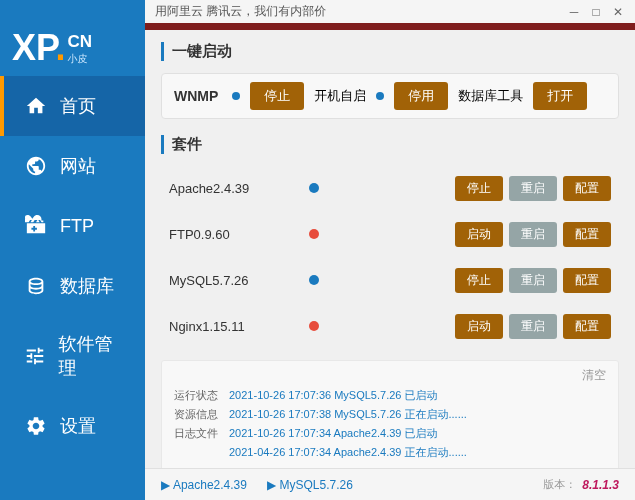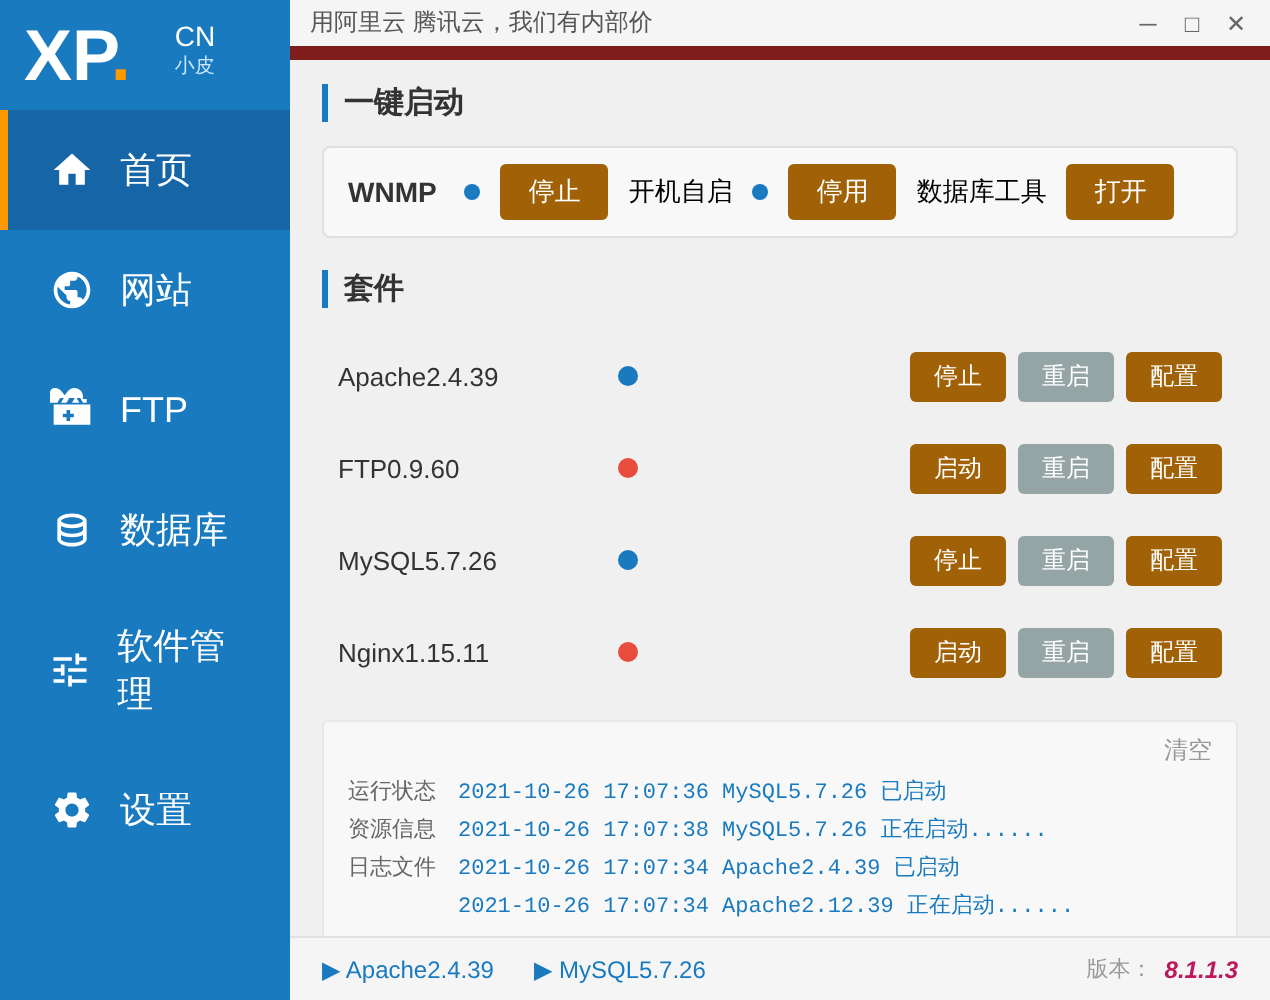--- a/index.html
+++ b/index.html
@@ -3,25 +3,25 @@
   <meta charset="utf-8">
   <style>
     * { box-sizing: border-box; margin: 0; padding: 0; }
     body { font-family: 'Microsoft YaHei', Arial, sans-serif; font-size: 13px; background: #f0f0f0; width: 635px; height: 500px; overflow: hidden; }
     
     .app-container { display: flex; width: 635px; height: 500px; }
     
     
     .sidebar { width: 145px; background: #1a7abf; display: flex; flex-direction: column; height: 500px; }
     
-    .logo-area { display: flex; align-items: flex-start; padding: 10px 12px; height: 55px; gap: 20px; }
+    .logo-area { display: flex; align-items: flex-end; padding: 10px 12px; height: 76px; }
     .logo-xp { font-size: 36px; font-weight: 900; color: white; line-height: 1; }
     .logo-dot { color: #f90; font-size: 36px; font-weight: 900; }
     .logo-cn-area { display: flex; flex-direction: column; margin-left: 2px; }
-    .logo-cn { color: white; font-size: 14px; font-weight: normal; }
+    .logo-cn { color: white; font-size: 17px; font-weight: bold; }
     .logo-sub { color: #cce8ff; font-size: 10px; }
     
     .nav-item { display: flex; align-items: center; padding: 16px 18px; cursor: pointer; color: white; font-size: 16px; border-left: 4px solid transparent; }
     .nav-item.active { background: #1565a7; border-left: 4px solid #f90; }
     .nav-icon { width: 28px; height: 28px; margin-right: 10px; display: flex; align-items: center; justify-content: center; }
     .nav-label { font-size: 18px; }
     
     
     .title-bar { height: 30px; background: #f5f5f5; border-bottom: 7px solid #7f1d1d; display: flex; align-items: center; padding: 0 10px; justify-content: space-between; }
     .title-text { color: #555; font-size: 12px; }
@@ -48,21 +48,21 @@
     .suite-table td { padding: 10px 8px; vertical-align: middle; }
     .suite-name { color: #333; font-size: 13px; width: 140px; }
     .status-dot { width: 10px; height: 10px; border-radius: 50%; display: inline-block; }
     .status-blue { background: #1a7abf; }
     .status-red { background: #e74c3c; }
     .status-cell { width: 30px; }
     .actions { display: flex; gap: 6px; justify-content: flex-end; }
     
     
     .log-area { margin-top: 10px; background: #f8f8f8; border: 1px solid #e8e8e8; border-radius: 3px; padding: 8px 12px; }
-    .log-row { display: flex; margin-bottom: 4px; font-family: Liberation Mono, monospace; }
+    .log-row { display: flex; margin-bottom: 4px; }
     .log-key { color: #666; font-size: 11px; min-width: 55px; }
     .log-val { color: #1a7abf; font-size: 11px; flex: 1; }
     .clear-btn { color: #999; font-size: 12px; cursor: pointer; float: right; margin-top: -2px; }
     
     
     .footer { height: 32px; background: #f5f5f5; border-top: 1px solid #e0e0e0; display: flex; align-items: center; padding: 0 16px; gap: 20px; justify-content: space-between; }
     .footer-left { display: flex; gap: 20px; }
     .footer-item { color: #1a7abf; font-size: 12px; cursor: pointer; }
     .footer-item::before { content: '▶ '; color: #1a7abf; }
     .version-info { display: flex; align-items: center; gap: 6px; }
@@ -244,21 +244,21 @@
         <div class="log-row">
           <span class="log-key">资源信息</span>
           <span class="log-val">2021-10-26 17:07:38 MySQL5.7.26 正在启动......</span>
         </div>
         <div class="log-row">
           <span class="log-key">日志文件</span>
           <span class="log-val">2021-10-26 17:07:34 Apache2.4.39 已启动</span>
         </div>
         <div class="log-row">
           <span class="log-key"></span>
-          <span class="log-val">2021-10-26 17:07:34 Apache2.12.39 正在启动......</span>
+          <span class="log-val">2021-04-26 17:07:34 Apache2.4.39 正在启动......</span>
         </div>
       </div>
     </div>
 
     <div class="footer">
       <div class="footer-left">
         <span class="footer-item">Apache2.4.39</span>
         <span class="footer-item">MySQL5.7.26</span>
       </div>
       <div class="version-info">

